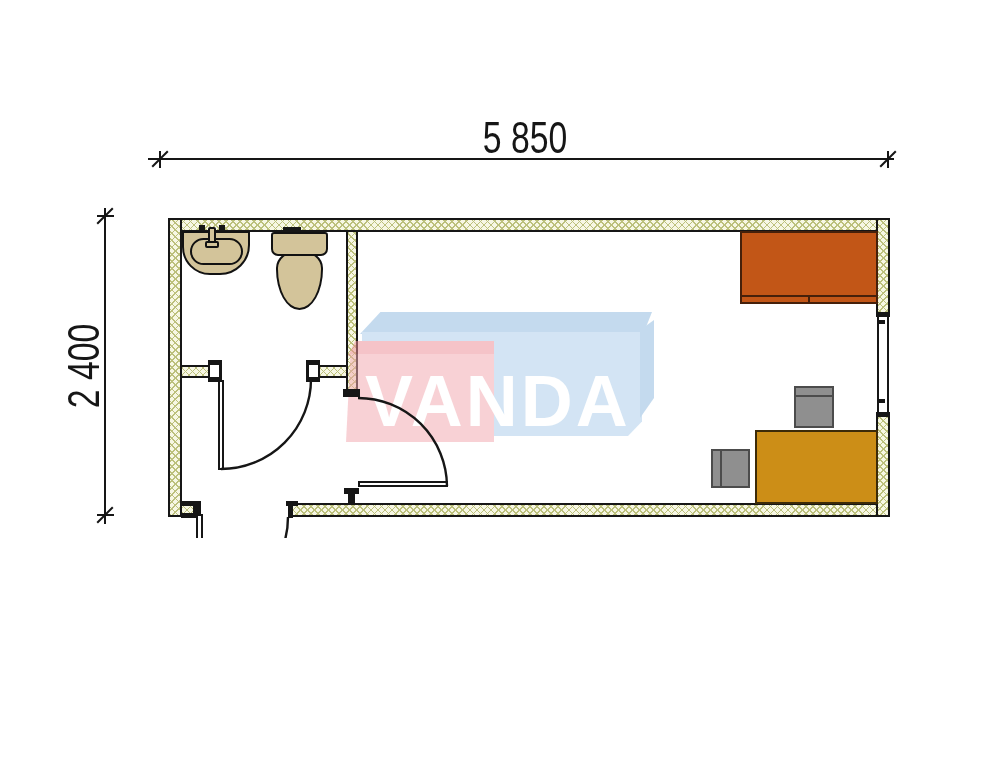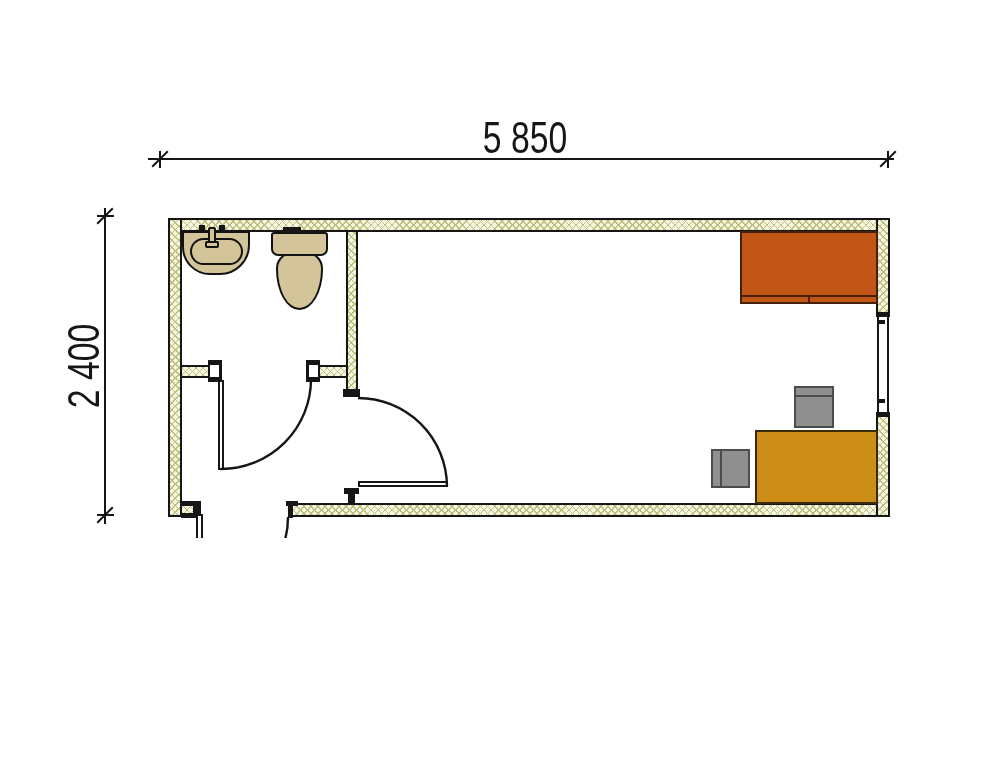--- a/index.html
+++ b/index.html
@@ -55,20 +55,28 @@
 
   <div class="abs wall z2" style="left:168px;top:218px;width:722px;height:14px;"></div>
   <div class="abs wall z2" style="left:168px;top:503px;width:722px;height:14px;"></div>
   <div class="abs wall z2" style="left:168px;top:218px;width:14px;height:299px;"></div>
   <div class="abs wall z2" style="left:876px;top:218px;width:14px;height:299px;"></div>
 
   <div class="abs wall z2" style="left:346px;top:230px;width:12px;height:162px;"></div>
   <div class="abs wall z2" style="left:180px;top:365px;width:30px;height:13px;"></div>
   <div class="abs wall z2" style="left:318px;top:365px;width:30px;height:13px;"></div>
 
+  <div class="abs wm z4" style="left:344px;top:310px;width:312px;height:136px;">
+    <div class="abs" style="left:16px;top:2px;width:292px;height:22px;background:var(--watermark-blue-dark);clip-path:polygon(7% 0,100% 0,97% 100%,0 100%);"></div>
+    <div class="abs" style="left:18px;top:22px;width:280px;height:104px;background:var(--watermark-blue);clip-path:polygon(0 0,100% 0,100% 86%,95% 100%,0 100%);"></div>
+    <div class="abs" style="left:296px;top:8px;width:14px;height:100px;background:var(--watermark-blue-dark);clip-path:polygon(0 12%,100% 2%,100% 80%,0 100%);"></div>
+    <div class="abs" style="left:4px;top:31px;width:146px;height:15px;background:var(--watermark-pink-dark);clip-path:polygon(5% 0,100% 0,100% 100%,0 100%);"></div>
+    <div class="abs" style="left:2px;top:44px;width:148px;height:88px;background:var(--watermark-pink);clip-path:polygon(3% 0,100% 0,100% 100%,0 100%);"></div>
+    <div class="abs wm-text" style="left:21px;top:55px;">VANDA</div>
+  </div>
 
   <div class="abs punch z3" style="left:200px;top:501px;width:88px;height:18px;"></div>
   <div class="abs punch z3" style="left:874px;top:312px;width:18px;height:105px;"></div>
 
   <div class="abs z6">
     <div class="abs jamb" style="left:876px;top:312px;width:14px;height:5px;"></div>
     <div class="abs jamb" style="left:876px;top:412px;width:14px;height:5px;"></div>
     <div class="abs jamb" style="left:877px;top:312px;width:2px;height:105px;"></div>
     <div class="abs jamb" style="left:887px;top:312px;width:2px;height:105px;"></div>
     <div class="abs jamb" style="left:877px;top:320px;width:8px;height:4px;"></div>

